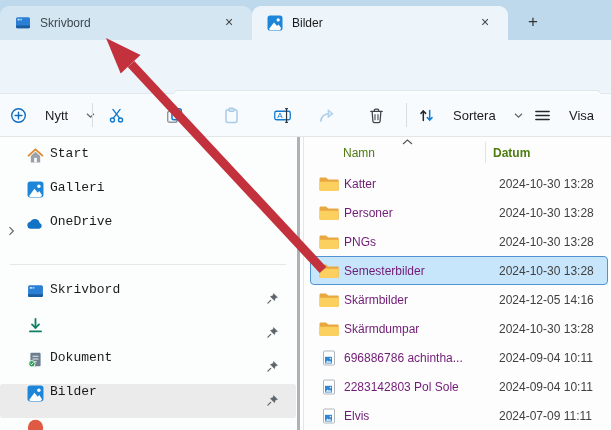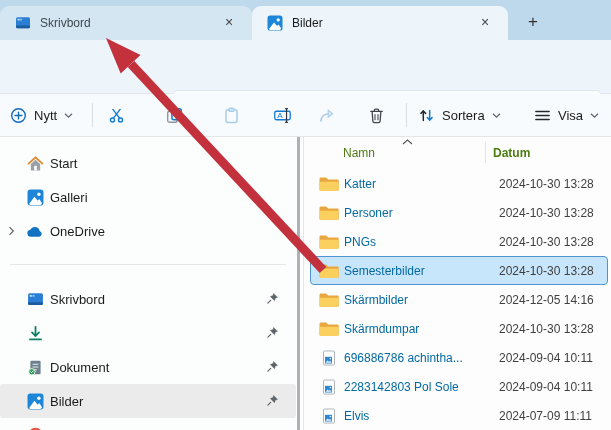--- a/index.html
+++ b/index.html
@@ -22,48 +22,48 @@
   
   .navbar{position:absolute;left:0;top:40px;width:611px;height:54px;background:#edf5fb;border-bottom:1px solid #e2e8ee;box-sizing:border-box;}
   .nav-btn{position:absolute;top:53px;width:30px;height:30px;display:flex;align-items:center;justify-content:center;
     font-size:16px;color:#24282c;border-radius:5px;}
   .addressbar{position:absolute;left:172px;top:50px;width:430px;height:33px;background:#fafdfe;border:1px solid #dfe7ed;
     border-radius:6px;box-sizing:border-box;display:flex;align-items:center;font-size:13px;}
   .addressbar .crumb-sep{color:#5a6168;font-size:15px;padding:0 9px;line-height:1;}
   .addressbar .crumb{padding:2px 2px;}
   
   .toolbar{position:absolute;left:0;top:94px;width:611px;height:43px;background:#f8fbfd;border-bottom:1px solid #e2e6e9;box-sizing:border-box;}
-  .tb-group{position:absolute;top:0;height:42px;display:flex;align-items:center;gap:7px;padding:0 6px;font-size:13px;color:#1b1b1b;}
+  .tb-group{position:absolute;top:0;height:42px;display:flex;align-items:center;gap:18px;padding:0 6px;font-size:13px;color:#1b1b1b;}
   .tb-btn{position:absolute;top:5px;width:32px;height:32px;display:flex;align-items:center;justify-content:center;border-radius:5px;}
   .tb-divider{position:absolute;top:9px;width:1px;height:24px;background:#d8dde1;}
   
   .content{position:absolute;left:0;top:137px;width:611px;height:293px;background:#fdfdfe;}
   .sidebar{position:absolute;left:0;top:0;width:296px;height:293px;padding-top:9px;box-sizing:border-box;overflow:hidden;background:#fcfdfd;}
-  .sb-item{position:relative;height:34px;display:flex;align-items:center;font-size:13px;border-radius:3px;}
+  .sb-item{position:relative;height:34px;display:flex;font-size:13px;border-radius:3px;font-family:Liberation Mono, monospace;}
   .sb-item .sicon{position:absolute;left:26px;width:18px;height:18px;display:flex;align-items:center;justify-content:center;}
   .sb-item .slabel{margin-left:50px;white-space:nowrap;}
   .sb-item .expander{position:absolute;left:4px;top:10px;width:14px;height:14px;display:flex;align-items:center;justify-content:center;}
   .sb-item .pin{position:absolute;right:16px;top:10px;width:14px;height:14px;}
   .sb-item.selected{background:#ebebeb;}
   .sb-divider{height:1px;background:#e6e6e6;margin:16px 10px 17px 10px;}
   .sb-scrollbar{position:absolute;left:297px;top:0;width:3px;height:293px;background:#aeb2b6;}
   .pane-sep{position:absolute;left:303px;top:0;width:1px;height:293px;background:#e4e6e8;}
   
   .filepane{position:absolute;left:310px;top:0;width:301px;height:293px;background:#fdfdfe;}
   .flist-header{position:absolute;left:0;top:0;width:301px;height:30px;font-size:12px;color:#4d7c0f;}
   .col-namn{position:absolute;left:33px;top:9px;}
   .col-sort{position:absolute;left:92px;top:2px;}
   .col-divider{position:absolute;left:175px;top:5px;width:1px;height:21px;background:#e1e3e5;}
   .col-datum{position:absolute;left:183px;top:9px;font-weight:bold;}
   .rows{position:absolute;left:0;top:32px;width:301px;}
   .row{position:relative;height:29px;box-sizing:border-box;border:1px solid transparent;}
   .row.selected{background:#c8e6fb;border:1px solid #4f94d1;border-radius:4px;width:298px;}
   .row .ficon{position:absolute;left:8px;top:6px;width:20px;height:16px;}
   .row .ficon.imgf{left:10px;top:6px;width:16px;height:16px;}
-  .row .fname{position:absolute;left:33px;top:7px;font-size:12px;color:#0369a1;white-space:nowrap;max-width:140px;overflow:hidden;}
+  .row .fname{position:absolute;left:33px;top:7px;font-size:12px;color:#701a75;white-space:nowrap;max-width:140px;overflow:hidden;}
   .row .fdate{position:absolute;left:188px;top:7px;font-size:12px;color:#404040;white-space:nowrap;}
   
   .annot{position:absolute;left:0;top:0;pointer-events:none;z-index:60;}
   svg{display:block;}
 </style>
 </head>
 <body>
 
 <div id="window">
 

